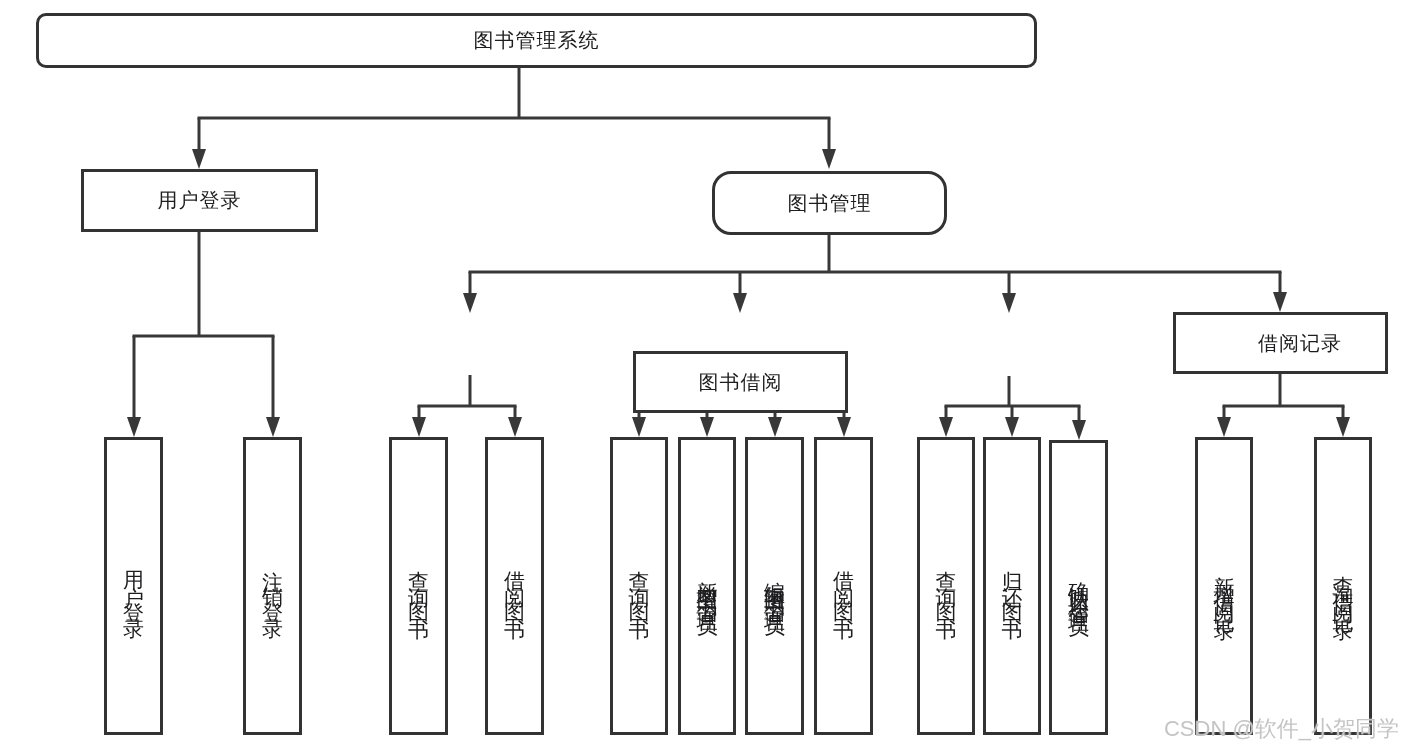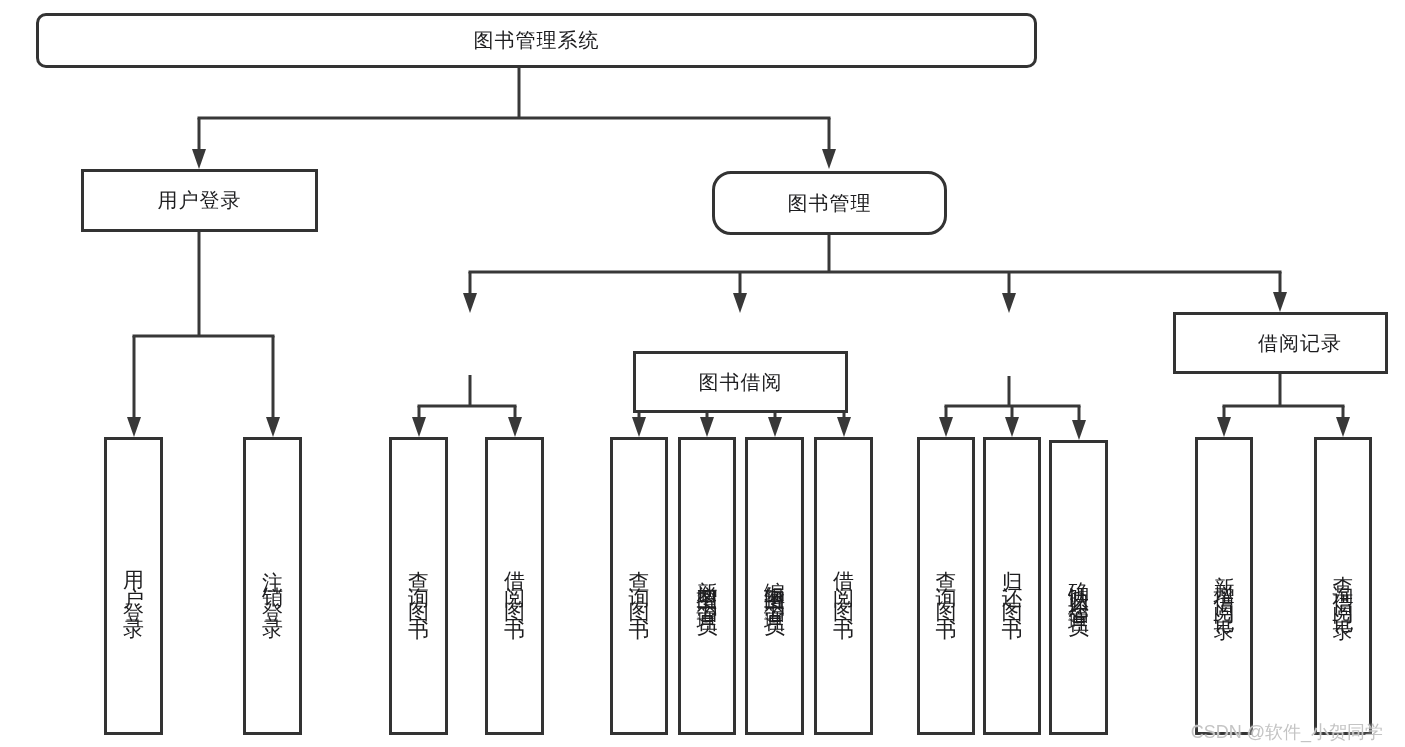--- a/index.html
+++ b/index.html
@@ -22,22 +22,22 @@
   }
   .node.h span{font-size:20px;letter-spacing:1px;white-space:nowrap;}
   .node.v span{
     writing-mode:vertical-rl;text-orientation:mixed;
     font-size:21px;white-space:nowrap;
   }
   .ls-a{letter-spacing:16px;}
   .ls-b{letter-spacing:9px;}
   .ls-c{letter-spacing:5px;}
   .watermark{
-    position:absolute;right:22px;bottom:3px;z-index:5;
-    font-size:18px;color:var(--watermark);
+    position:absolute;right:6px;bottom:3px;z-index:5;
+    font-size:22px;color:var(--watermark);
     text-shadow:0 0 2px #ffffff;white-space:nowrap;text-align:center;
   }
 </style>
 </head>
 <body>
 
 <div class="canvas">
 
   <svg class="connectors" viewBox="0 0 1405 747" xmlns="http://www.w3.org/2000/svg">
 

